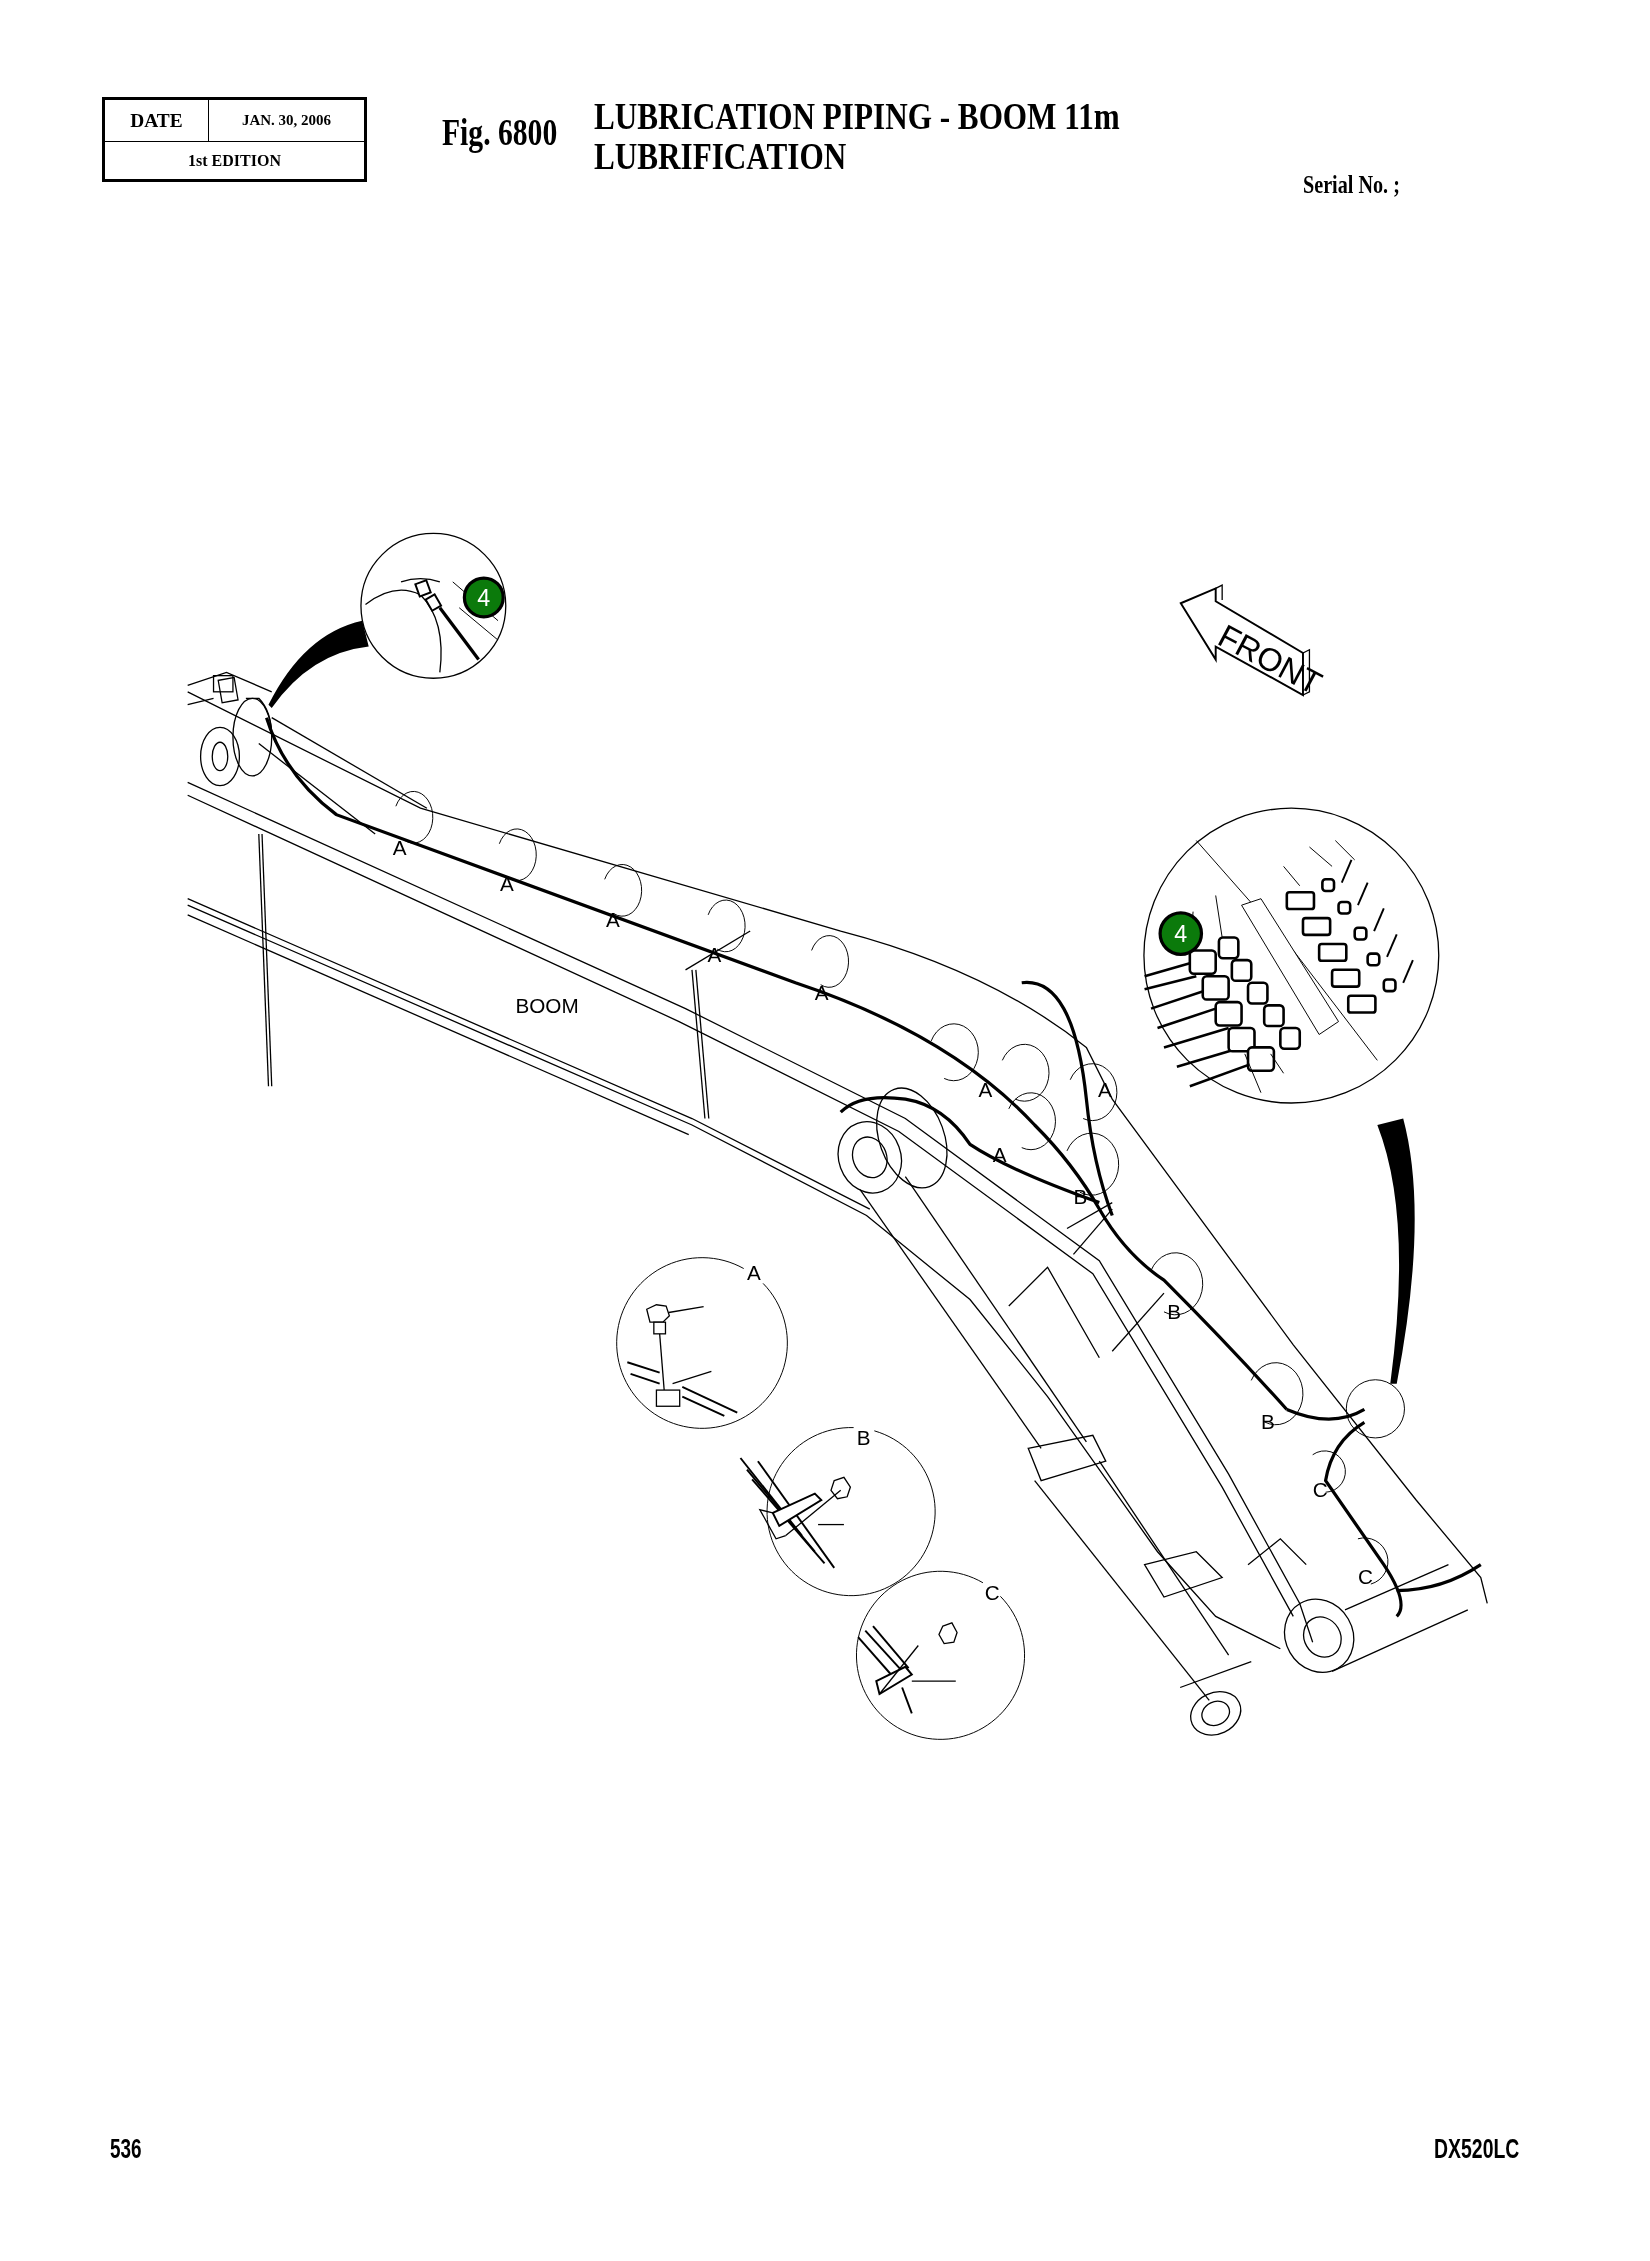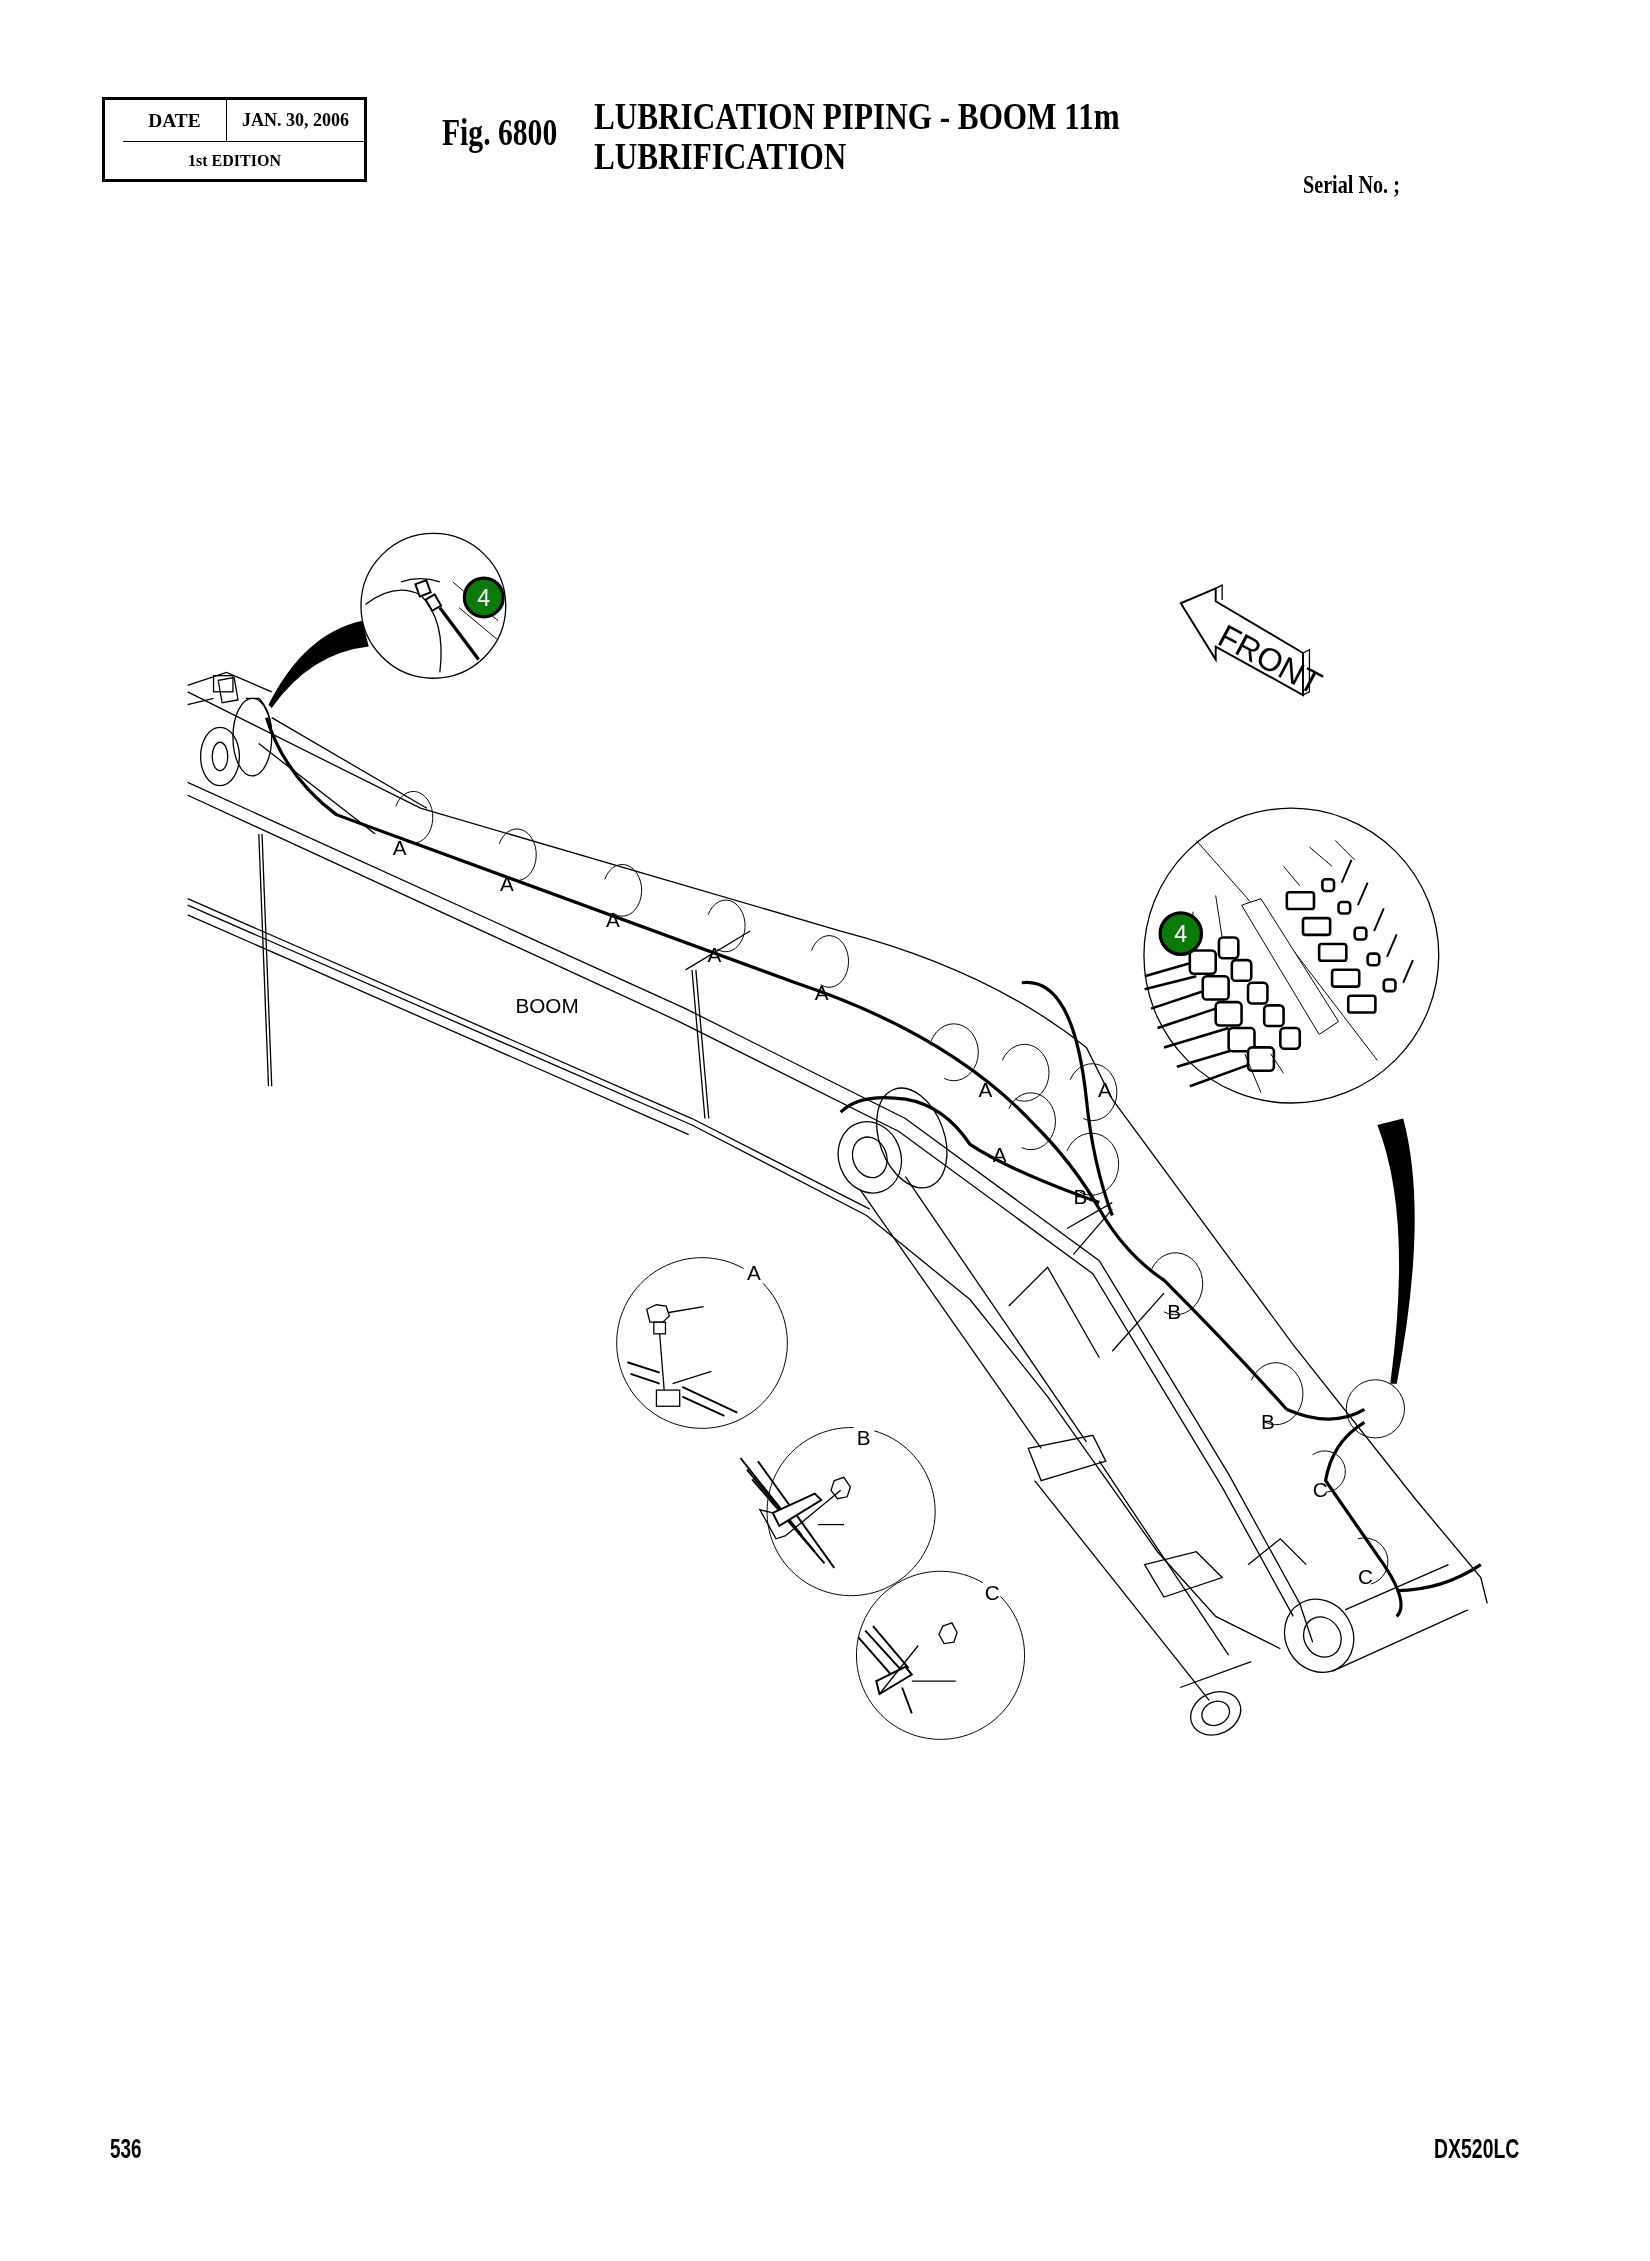--- a/index.html
+++ b/index.html
@@ -1,20 +1,20 @@
 <!DOCTYPE html>
 <html style="font-size:10.3px"><head>
 <meta charset="utf-8">
 <style>
   html, body { margin:0; padding:0; background:#ffffff; }
   body { width:1651px; height:2261px; position:relative; overflow:hidden; font-family:"Liberation Serif", serif; color:#000; }
   .date-box { position:absolute; left:102px; top:97px; width:265px; height:85px; border:3.9px solid #000; box-sizing:border-box; }
-  .date-row1 { position:absolute; left:0; top:0; right:0; height:41px; border-bottom:1.9px solid #000; display:flex;margin-left:18px; }
+  .date-row1 { position:absolute; left:0; top:0; right:0; height:41px; border-bottom:1.9px solid #000; display:flex; }
   .date-label { width:103px; border-right:1.9px solid #000; display:flex; align-items:center; justify-content:center; font-weight:bold; font-size:19.4px; }
-  .date-value { flex:1; display:flex; align-items:center; justify-content:center; font-weight:bold; font-size:18px; }
+  .date-value { flex:1; display:flex; align-items:center; justify-content:center; font-weight:bold; font-size:15px; }
   .date-row2 { position:absolute; left:0; right:0; top:43px; bottom:0; display:flex; align-items:center; justify-content:center; font-weight:bold; font-size:16px; }
   .fig-num { position:absolute; left:442px; top:110px; font-weight:bold; font-size:38px; transform:scaleX(0.78); transform-origin:left top; white-space:nowrap; }
   .title1 { position:absolute; left:594px; top:94px; font-weight:bold; font-size:38px; transform:scaleX(0.82); transform-origin:left top; white-space:nowrap; }
   .title2 { position:absolute; left:594px; top:134px; font-weight:bold; font-size:38px; transform:scaleX(0.82); transform-origin:left top; white-space:nowrap; }
   .serial { position:absolute; left:1303px; top:171px; font-weight:bold; font-size:24.6px; transform:scaleX(0.82); transform-origin:left top; white-space:nowrap; }
   .footer-left { position:absolute; left:110px; top:2134px; font-family:"Liberation Sans", sans-serif; font-weight:bold; font-size:27px; transform:scaleX(0.7); transform-origin:left top; }
   .footer-right { position:absolute; left:1434px; top:2134px; font-family:"Liberation Sans", sans-serif; font-weight:bold; font-size:27px; transform:scaleX(0.72); transform-origin:left top; }
   svg.drawing { position:absolute; left:0; top:0; }
   svg text { font-family:"Liberation Sans", sans-serif; }
 </style>

